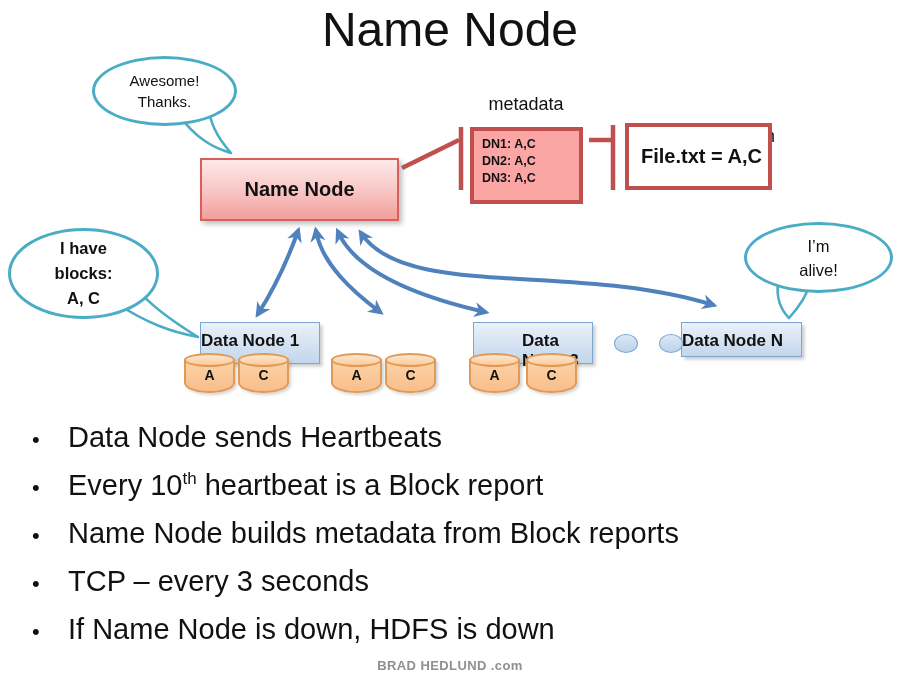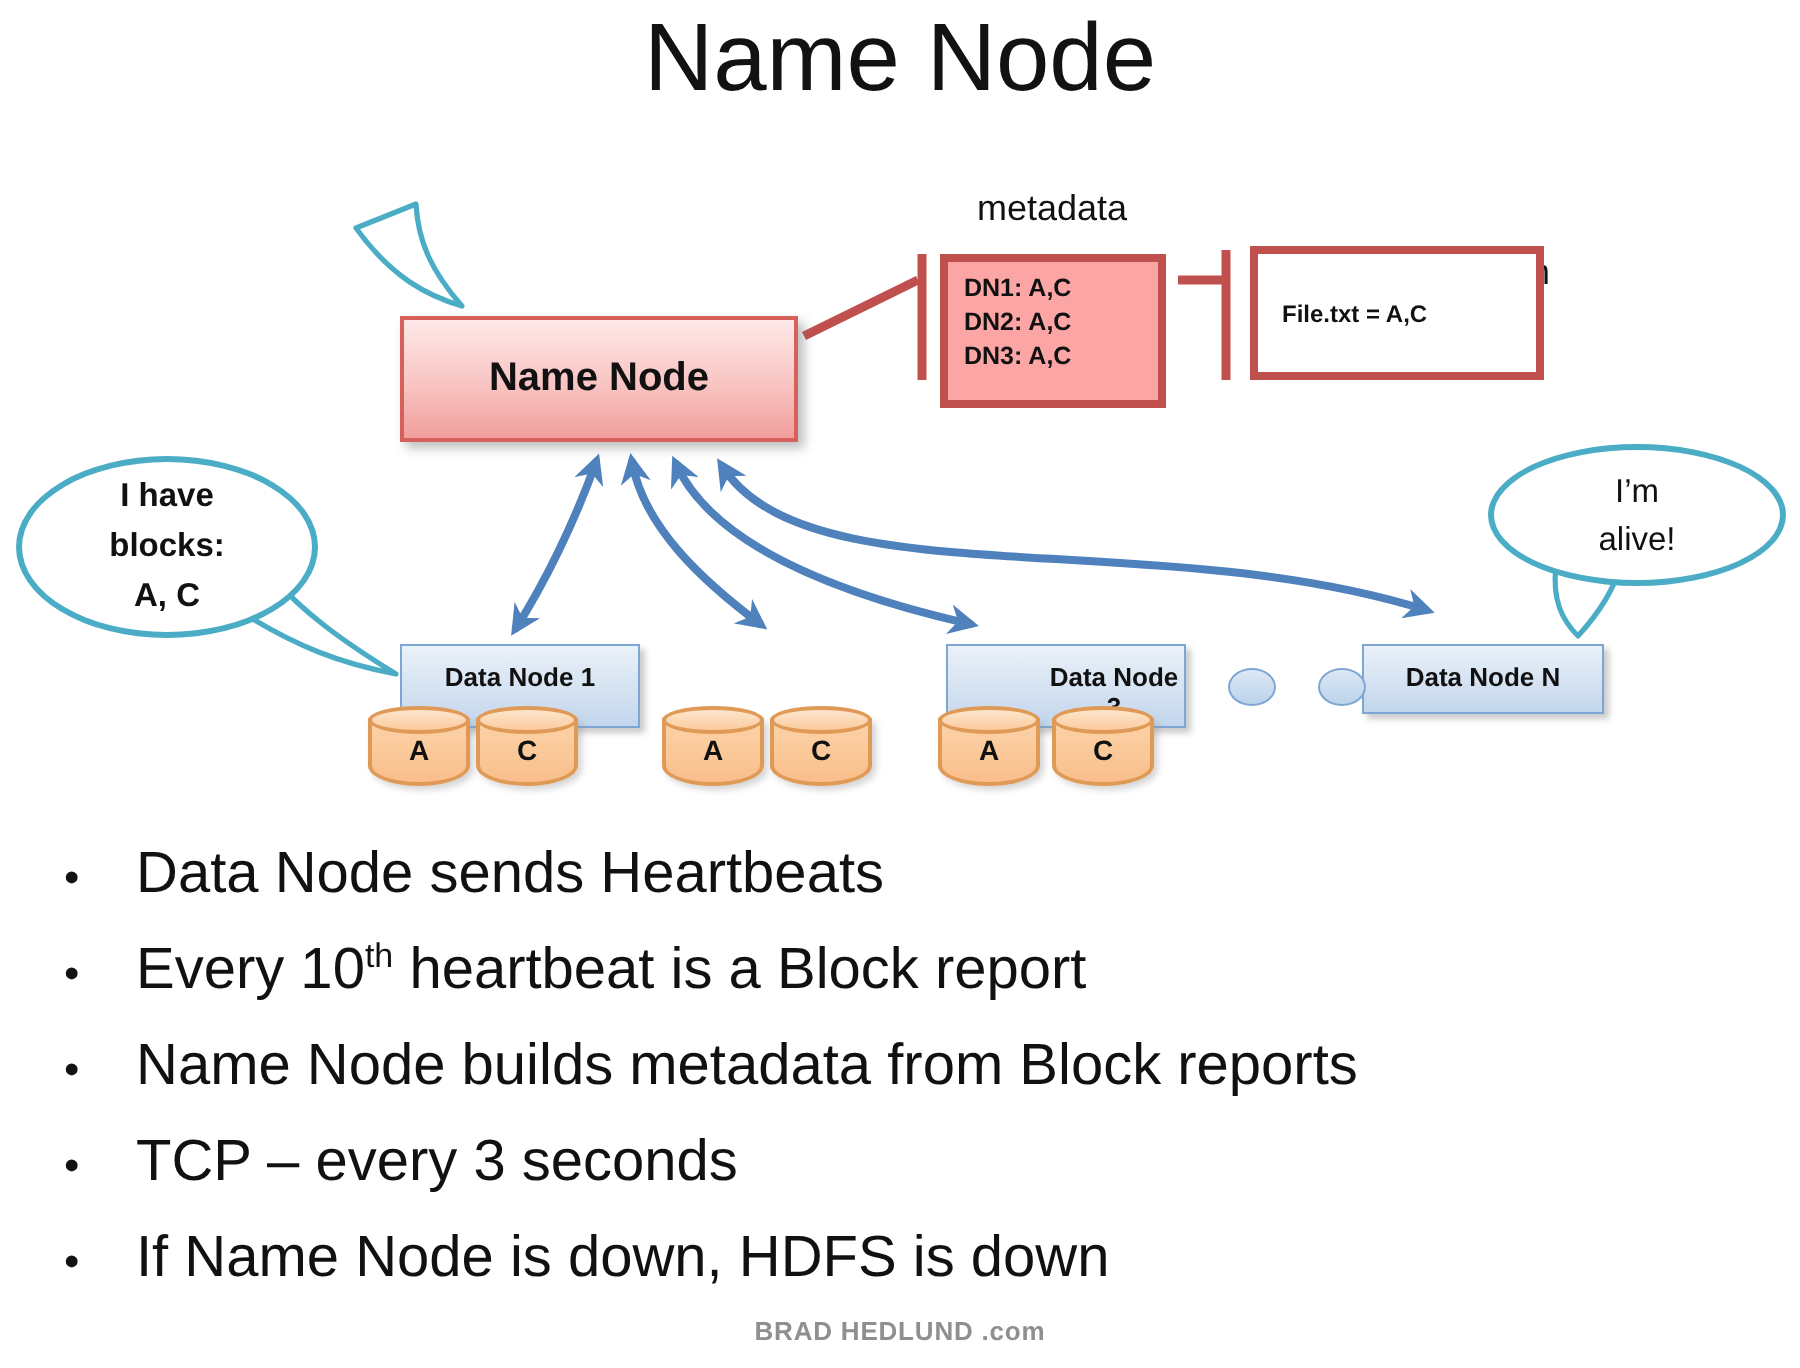--- a/index.html
+++ b/index.html
@@ -41,30 +41,30 @@
   .label-filesystem { left:628px; top:94px; width:147px; text-align:right;margin-top:32px; }
   .metadata-box {
     position:absolute; left:470px; top:127px; width:113px; height:77px;
     border:4px solid #C0504D; background:#fca5a5; box-sizing:border-box; z-index:2;
     padding:5px 0 0 8px; font-size:12.5px; font-weight:bold; line-height:17px;
   }
   .filesystem-box {
     position:absolute; left:625px; top:123px; width:147px; height:67px;
     border:4px solid #C0504D; background:#fff; box-sizing:border-box; z-index:2;
     display:flex; align-items:center; padding-left:12px;
-    font-size:12px; font-weight:bold;
+    font-size:20px; font-weight:bold;
   }
 
   
   .data-node {
     position:absolute; top:322px; height:42px; width:120px;
     background:linear-gradient(180deg,#EAF1F9 0%, #C3D6EC 100%);
     border:1.5px solid #7EA6D4; box-sizing:border-box;
     box-shadow:2.5px 2.5px 3px rgba(140,140,140,.45);
-    text-align:center; padding-top:8px; font-size:13px; font-weight:bold; z-index:2;
+    padding-top:8px; font-size:17px; font-weight:bold; z-index:2;
   }
   .dn1 { left:200px; } .dn2 { left:337px; } .dn3 { left:473px;padding-left:48px; } .dnN { left:681px; width:121px; height:35px; }
 
   
   .cyl { position:absolute; width:51px; height:40px; z-index:4; }
   .cyl-body {
     position:absolute; left:0; right:0; top:6px; bottom:0;
     background:linear-gradient(180deg,#FCD4A9 0%, #F9BE8B 100%);
     border:2px solid #E09A58; border-top:none;
     border-radius:0 0 50% 50% / 0 0 30% 30%;
@@ -125,20 +125,24 @@
       <path d="M 361 233 C 404 300, 576 262, 713 305" marker-start="url(#ah)" marker-end="url(#ah)"></path>
     </g>
 
     <g stroke="#4BACC6" stroke-width="2.6" fill="#fff" stroke-linejoin="round">
       <path d="M 178 114 C 196 139, 214 148, 231 153 C 216 136, 209 121, 208 102 Z"></path>
       <path d="M 116 303 C 148 324, 172 332, 198 337 C 172 321, 151 306, 137 289 Z"></path>
       <path d="M 778 283 C 776 300, 781 310, 789 318 C 799 307, 807 295, 810 283 Z"></path>
     </g>
   </svg>
 
+  <div class="bubble bubble-awesome">
+    <span>Awesome!
+Thanks.</span>
+  </div>
   <div class="bubble bubble-blocks">
     <span>I have
 blocks:
 A, C</span>
   </div>
   <div class="bubble bubble-alive">
     <span>I’m
 alive!</span>
   </div>
 

